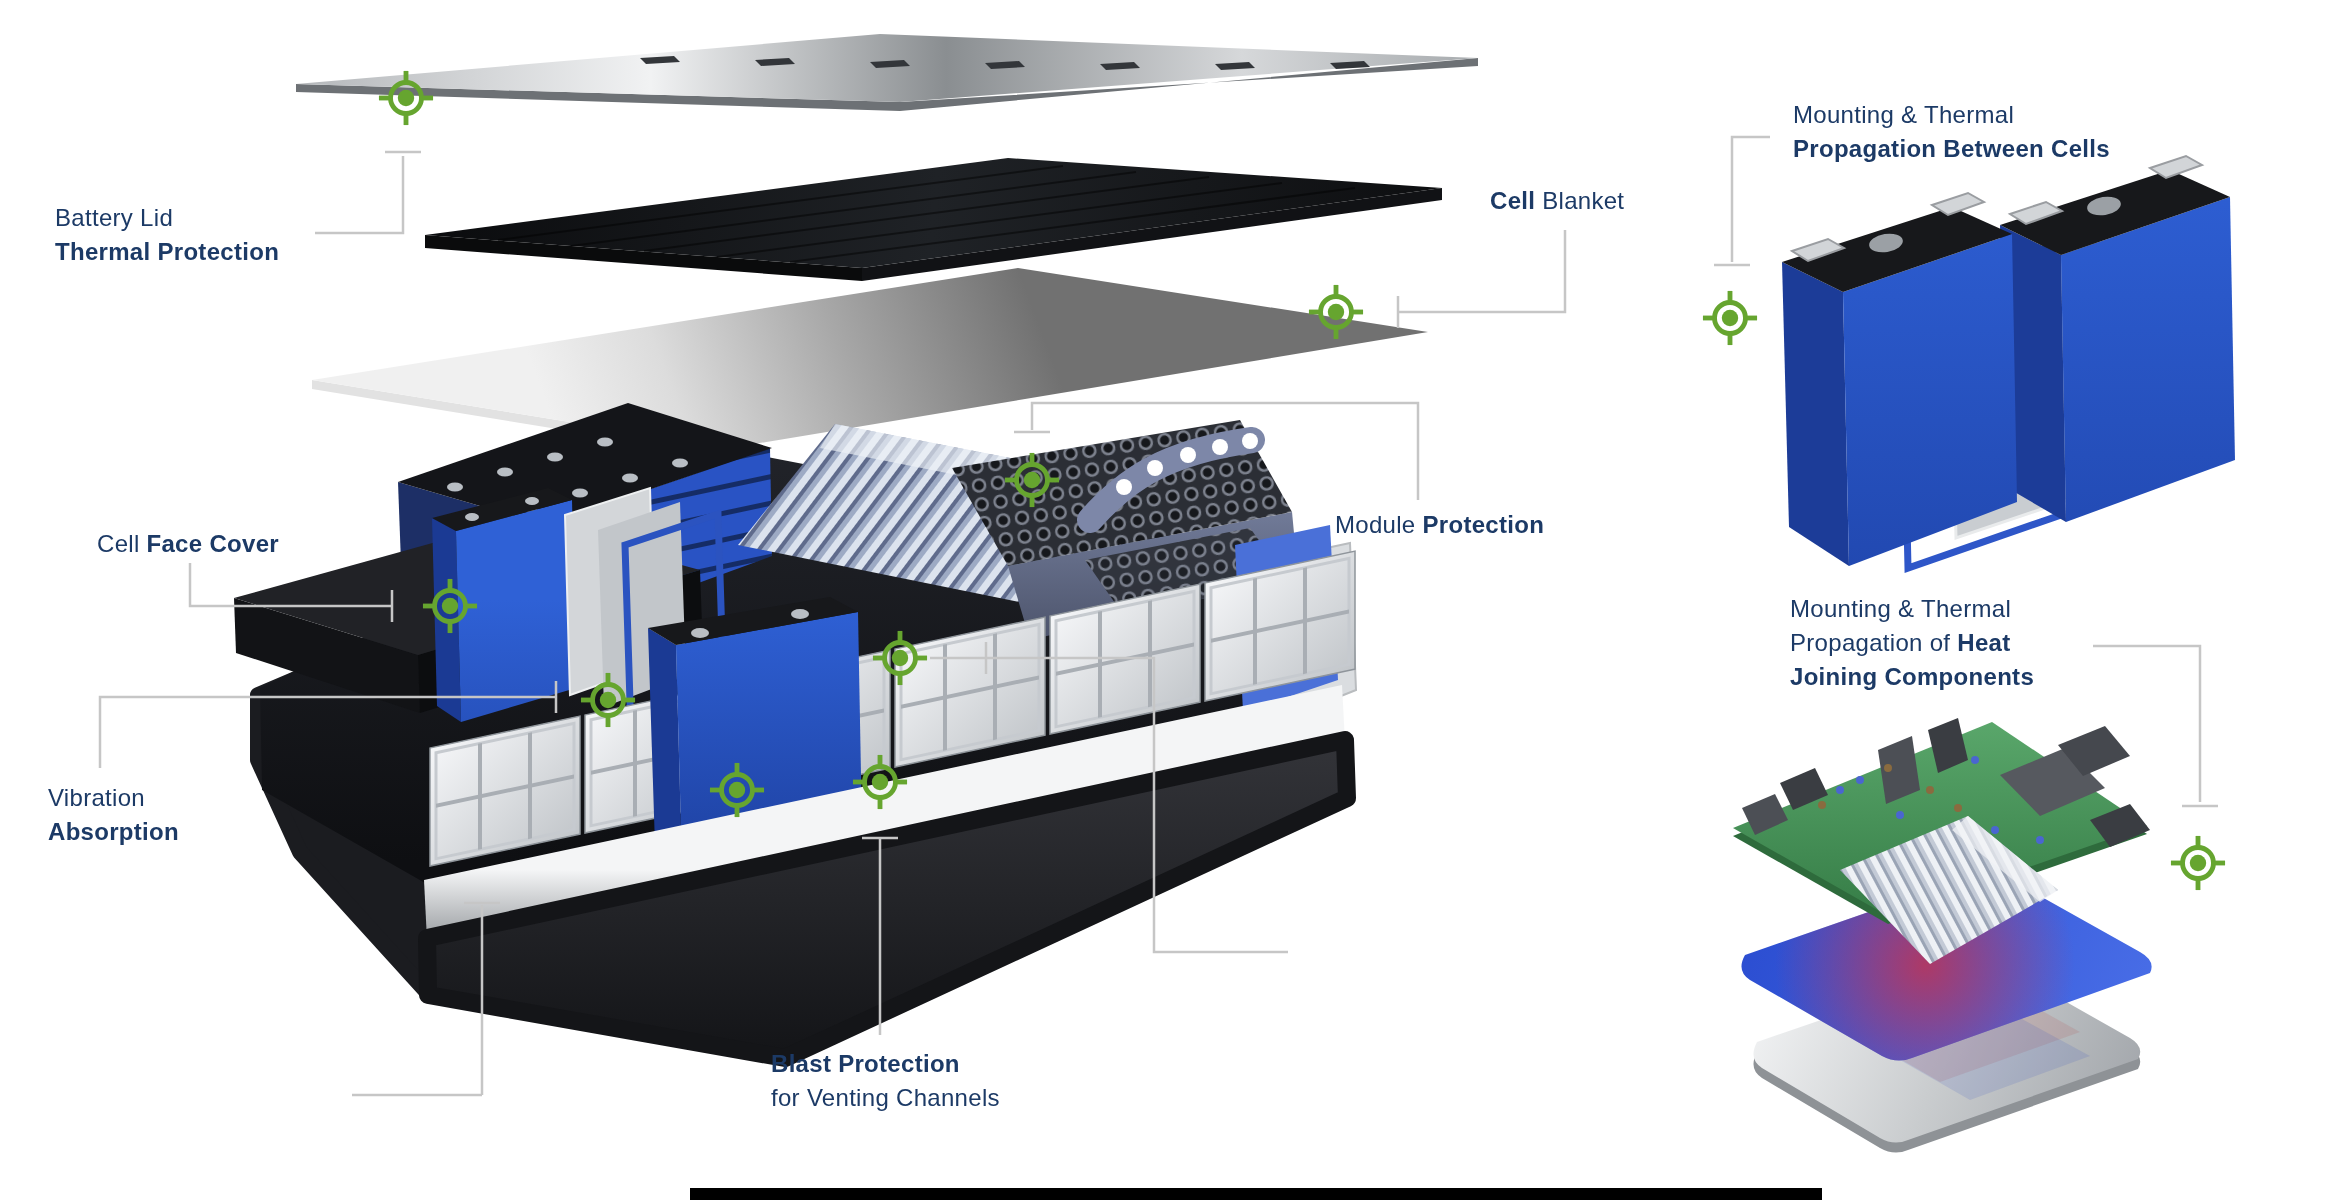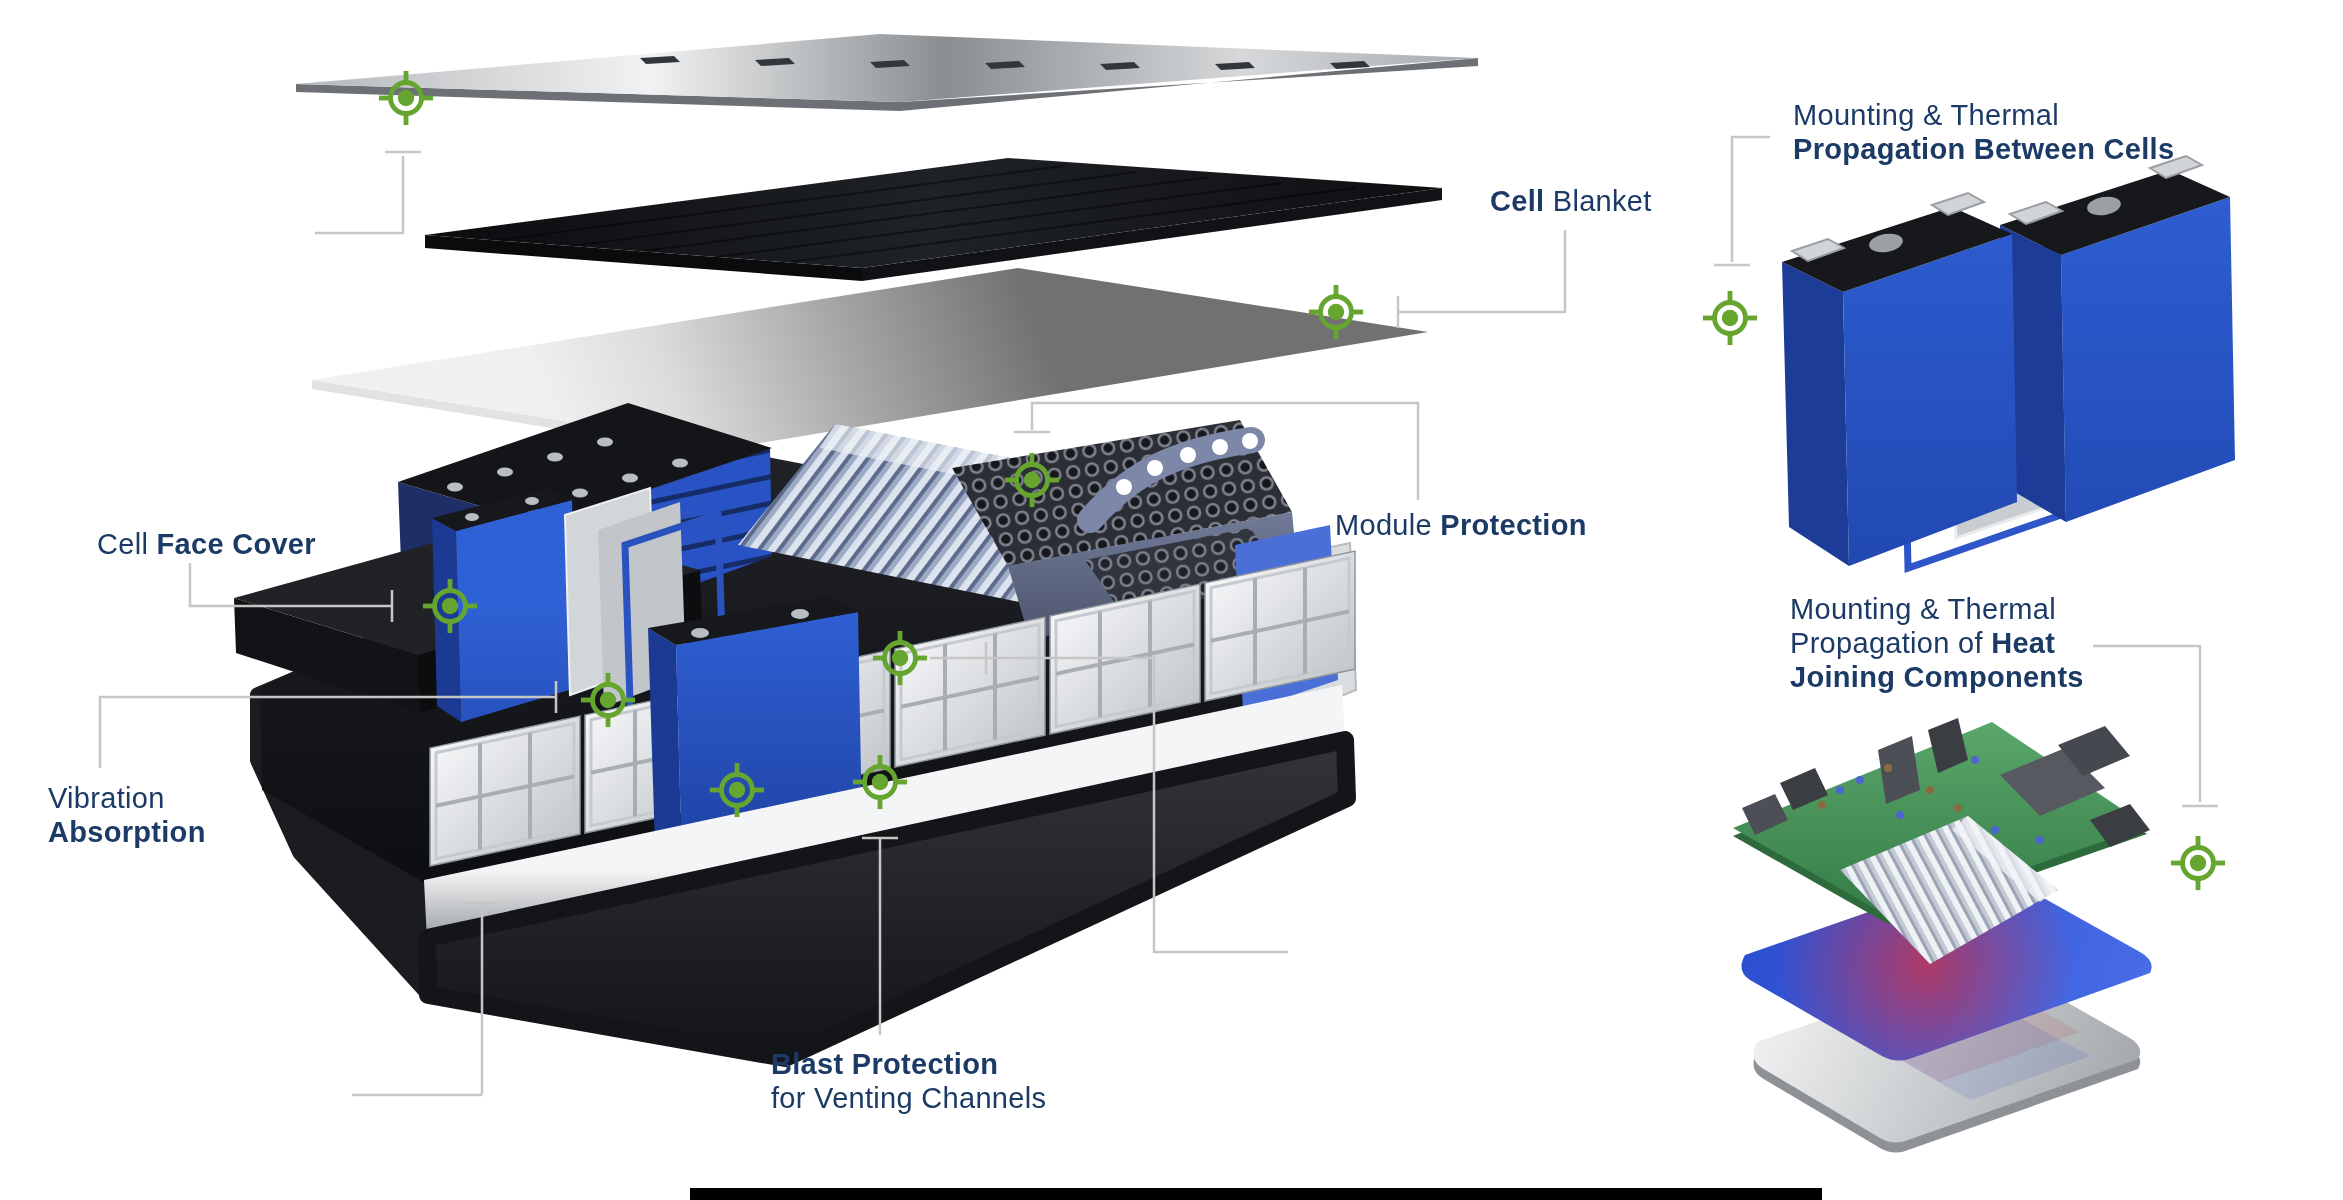--- a/index.html
+++ b/index.html
@@ -1,19 +1,19 @@
 <!DOCTYPE html>
 <html><head>
 <meta charset="utf-8">
 <style>
   html,body{margin:0;padding:0;background:#ffffff;}
   .stage{position:relative;width:2343px;height:1200px;background:#ffffff;overflow:hidden;
          font-family:"Liberation Sans", sans-serif;}
   .art{position:absolute;left:0;top:0;}
-  .label{position:absolute;font-size:29px;line-height:34px;color:#1c3a66;
+  .label{position:absolute;font-size:24px;line-height:34px;color:#1c3a66;
          letter-spacing:.3px;white-space:nowrap;font-weight:400;}
   .label b{font-weight:700;}
   .bottom-bar{position:absolute;left:690px;top:1188px;width:1132px;height:12px;background:#000;}
 </style>
 </head>
 <body>
 
 <div class="stage">
 
 <svg class="art" width="2343" height="1200" viewBox="0 0 2343 1200">
@@ -346,20 +346,24 @@
     <use href="#target" x="579" y="671" width="58" height="58"></use>
     <use href="#target" x="1003" y="451" width="58" height="58"></use>
     <use href="#target" x="871" y="629" width="58" height="58"></use>
     <use href="#target" x="708" y="761" width="58" height="58"></use>
     <use href="#target" x="851" y="753" width="58" height="58"></use>
     <use href="#target" x="1701" y="289" width="58" height="58"></use>
     <use href="#target" x="2169" y="834" width="58" height="58"></use>
   </g>
 </svg>
 
+<div class="label" style="left:55px;top:201px;">
+  <span>Battery Lid</span><br>
+  <b>Thermal Protection</b>
+</div>
 
 <div class="label" style="left:1490px;top:184px;">
   <b>Cell</b><span> Blanket</span>
 </div>
 
 <div class="label" style="left:97px;top:527px;">
   <span>Cell </span><b>Face Cover</b>
 </div>
 
 <div class="label" style="left:48px;top:781px;">

